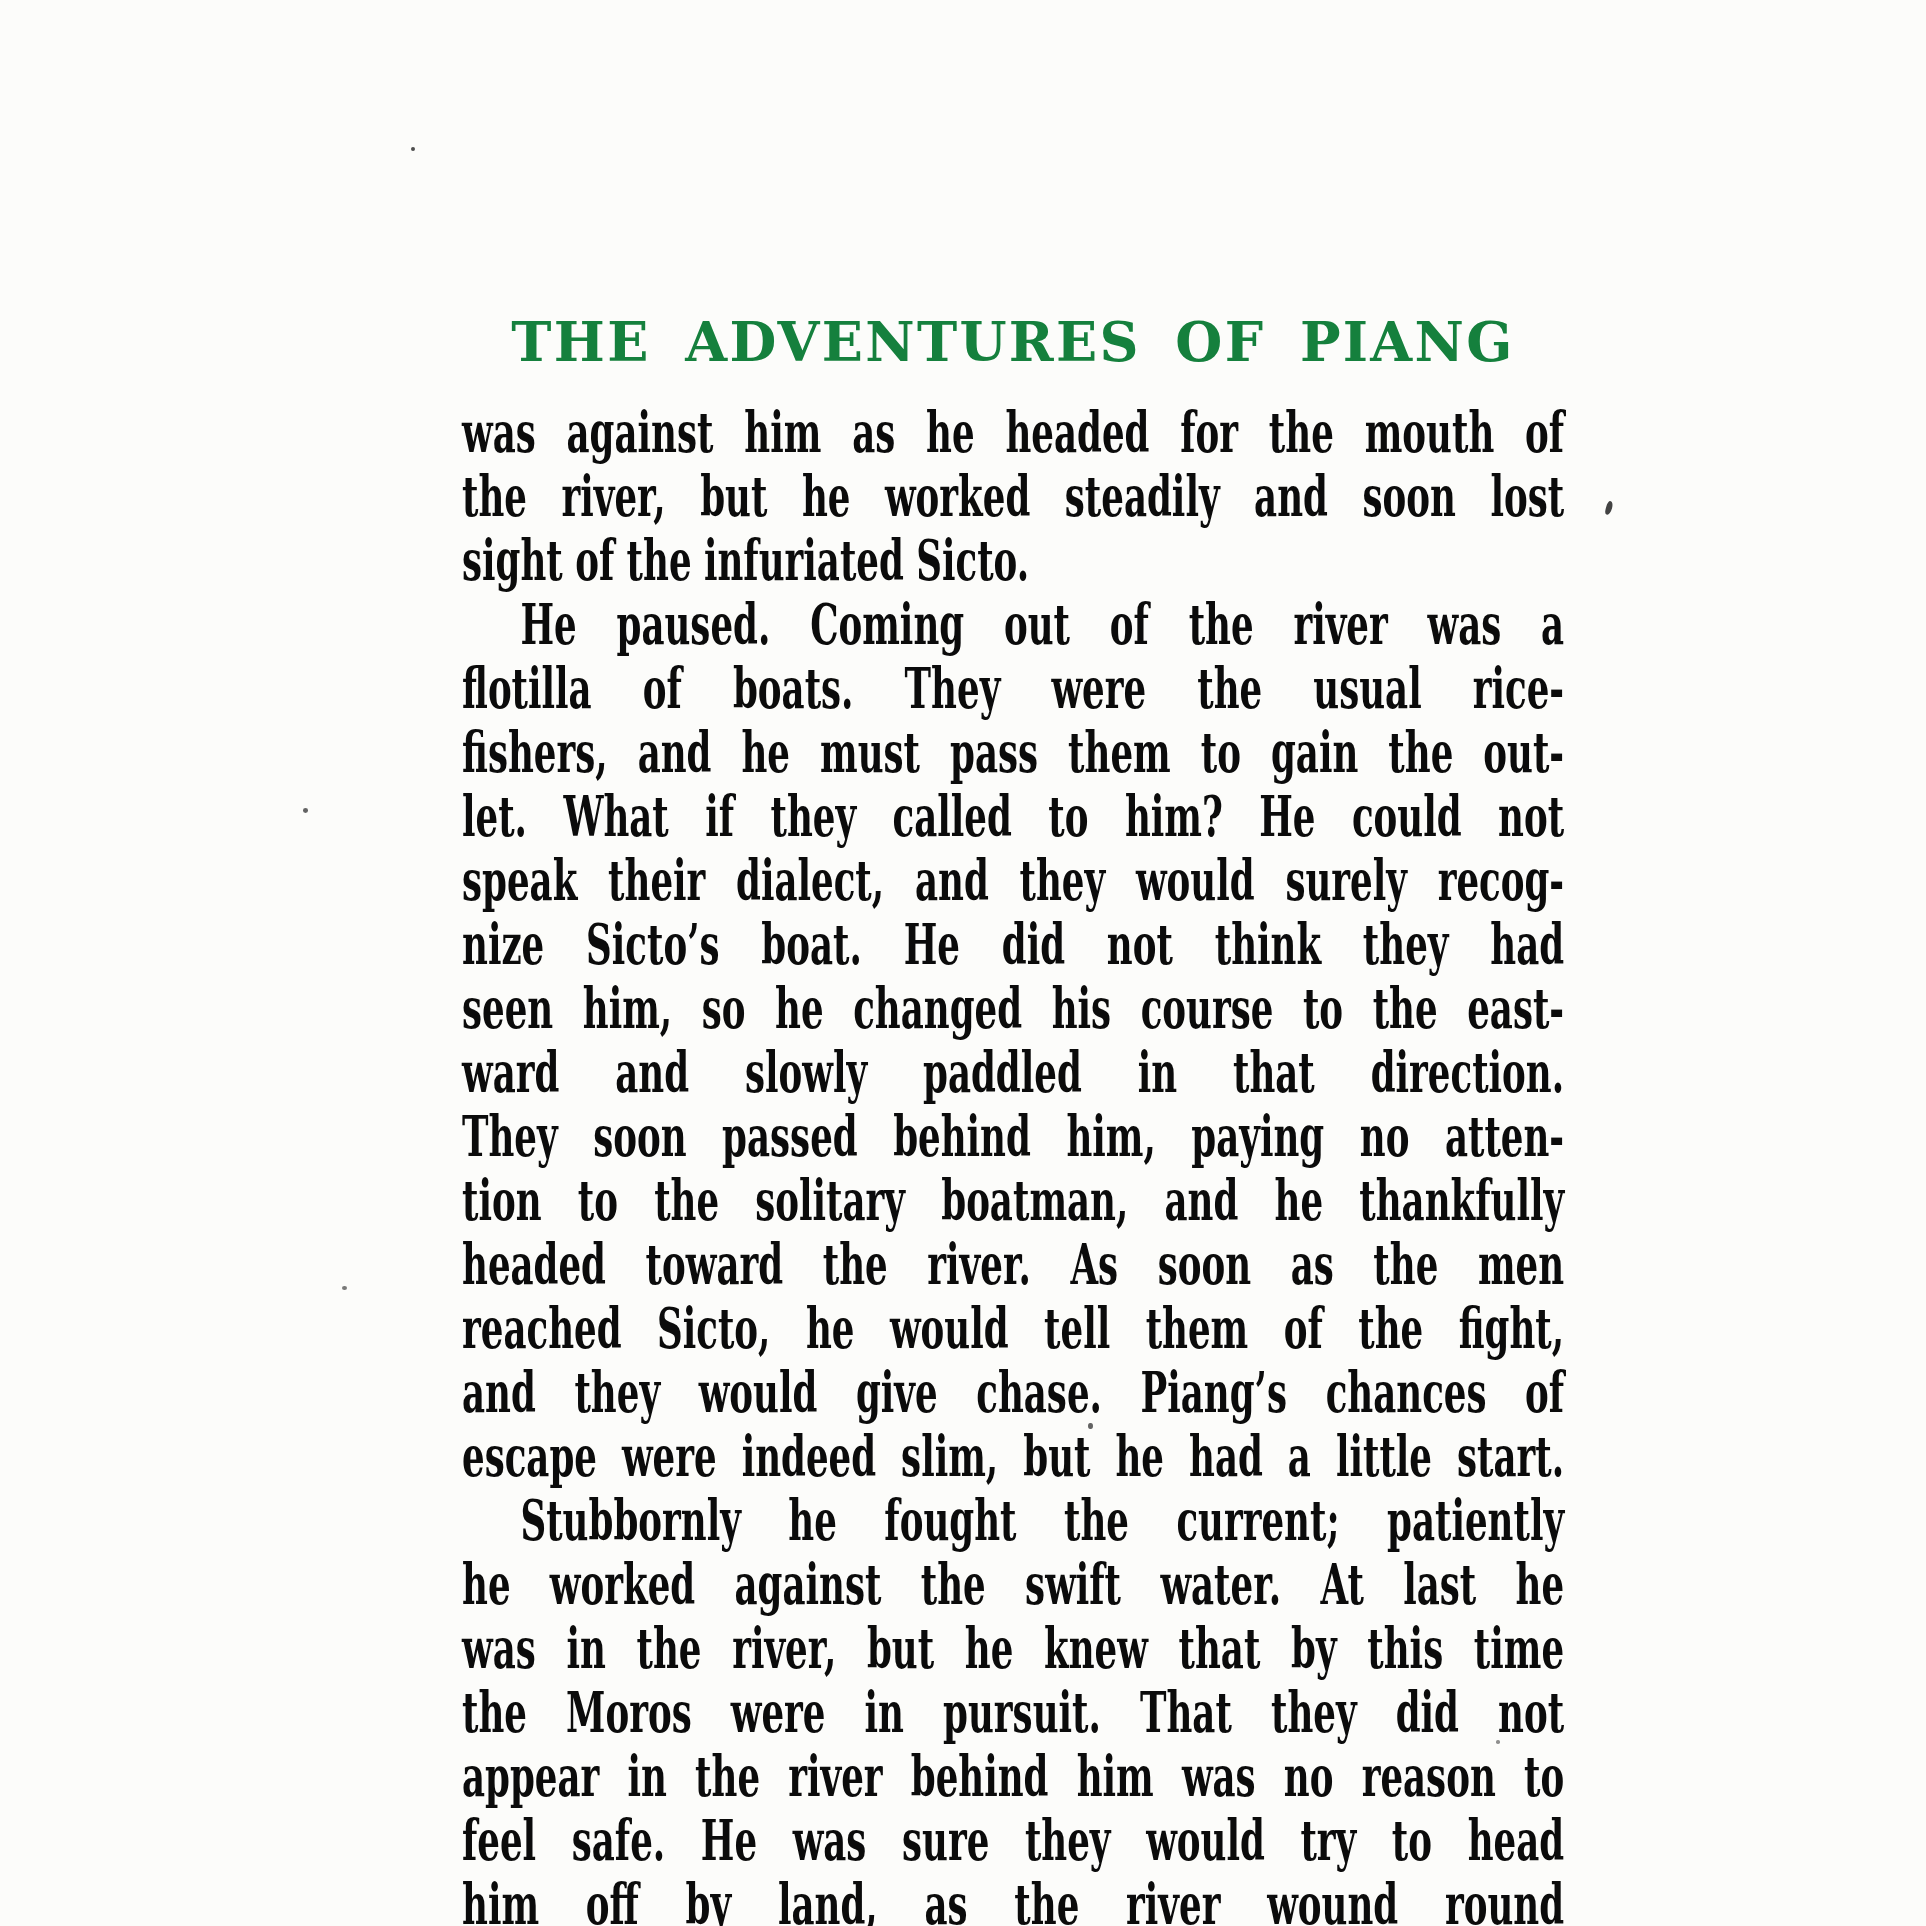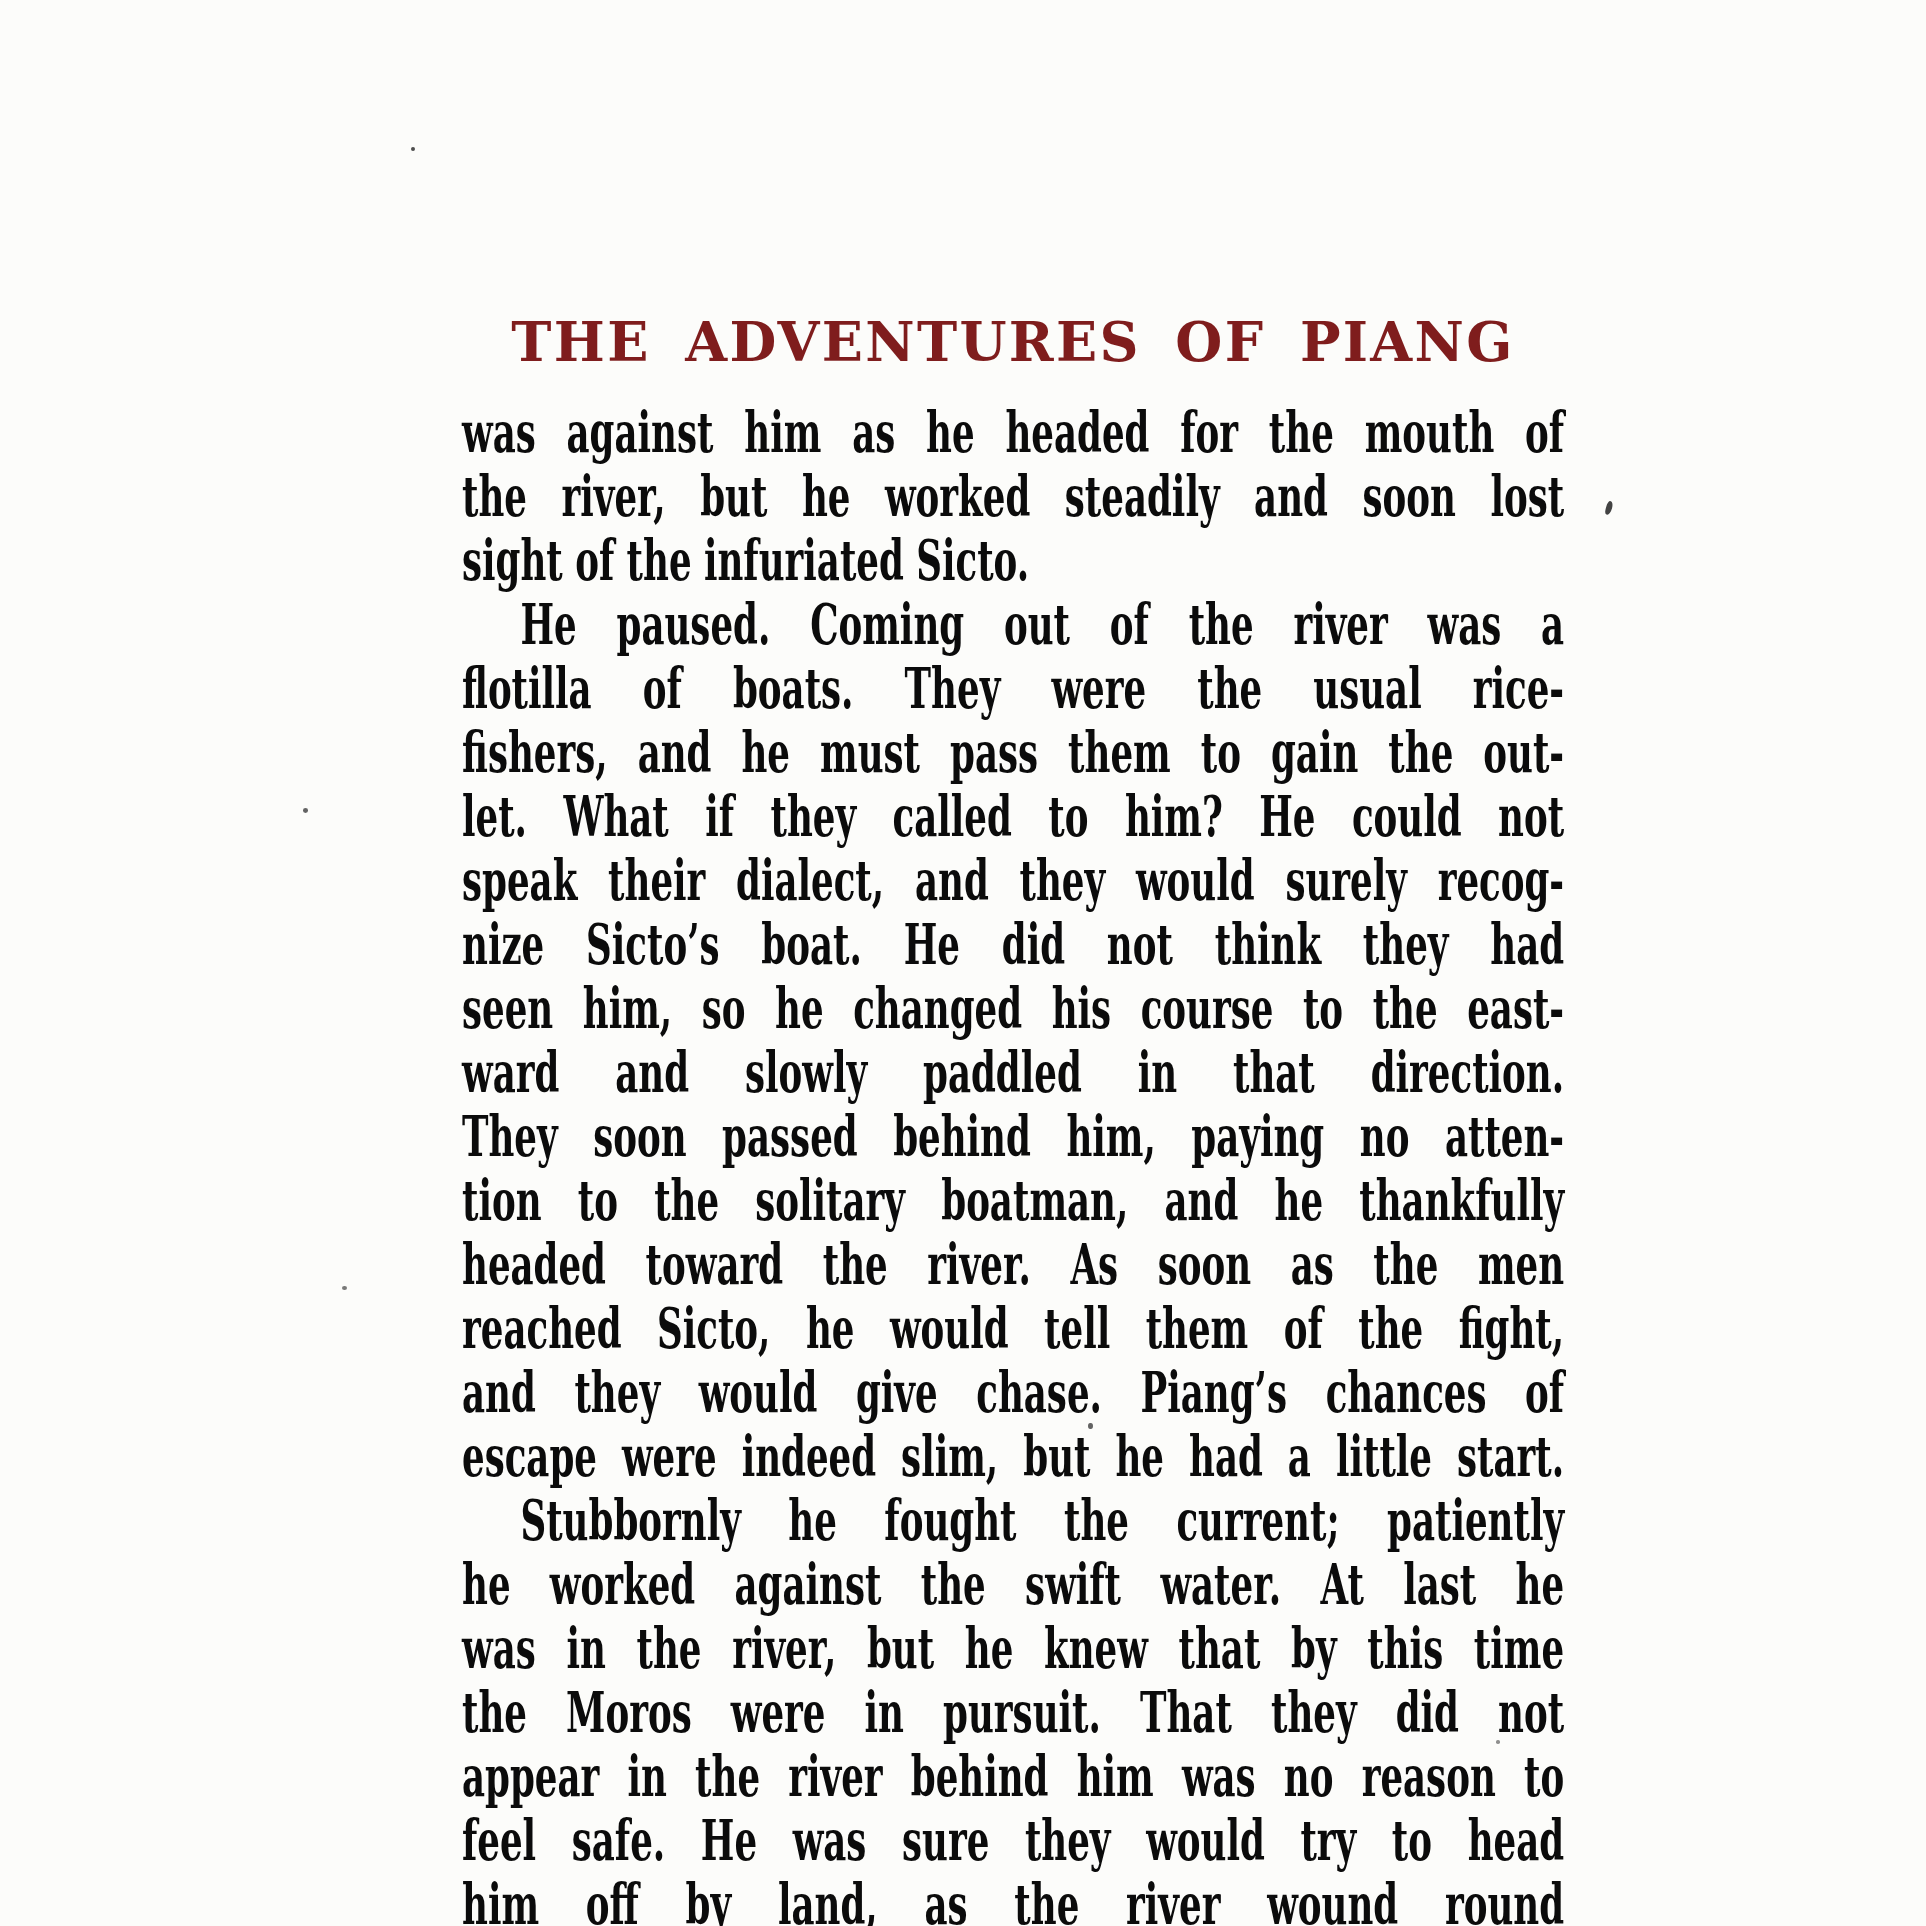--- a/index.html
+++ b/index.html
@@ -22,21 +22,21 @@
     left: 462px;
     top: 315px;
     width: 1102px;
     text-align: center;
     font-family: "DejaVu Serif", "Liberation Serif", serif;
     font-weight: bold;
     font-size: 54px;
     line-height: 54px;
     letter-spacing: 2.3px;
     word-spacing: 13.5px;
-    color: #7f1d1d;
+    color: #15803d;
     white-space: nowrap;
   }
   .text-block {
     position: absolute;
     left: 462px;
     top: 400px;
     width: 1734px;
     transform: scaleX(0.6356);
     transform-origin: left top;
   }

